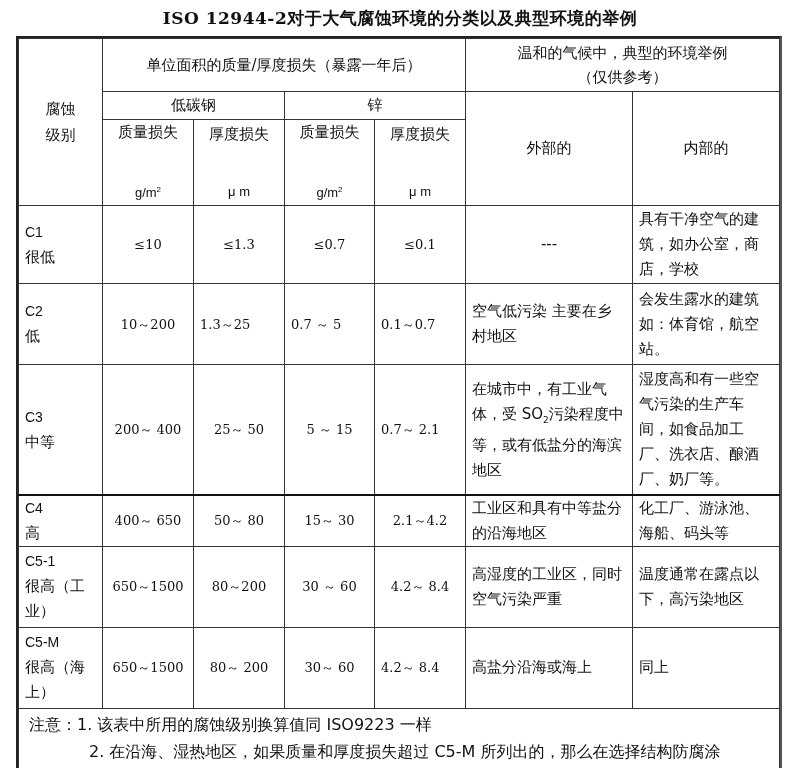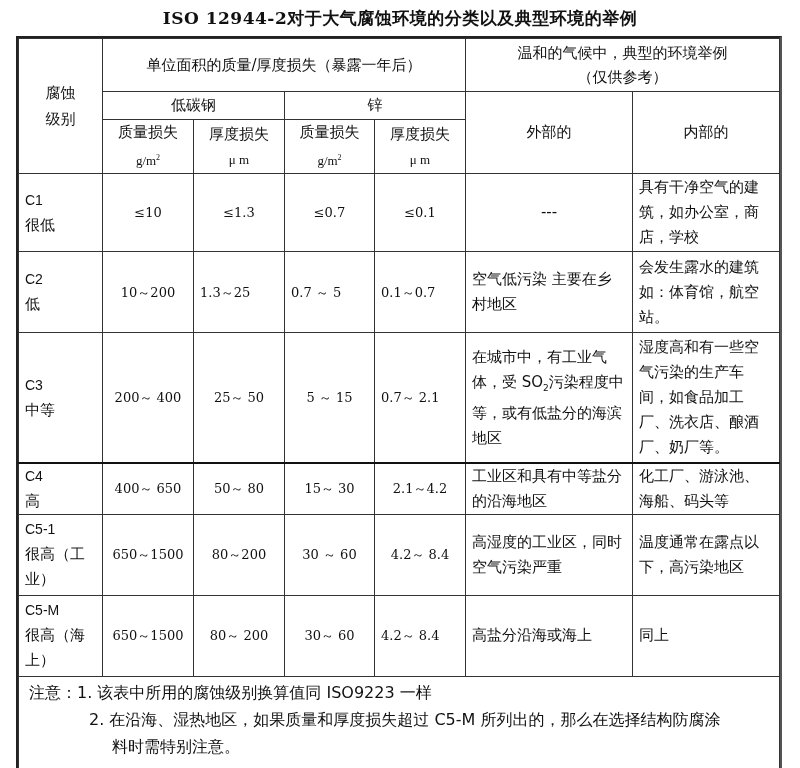--- a/index.html
+++ b/index.html
@@ -51,22 +51,23 @@
       overflow: hidden;
     }
     td.c { text-align: center; }
     td.l { text-align: left; }
     .num {
       font-family: "DejaVu Serif", "Liberation Serif", serif;
       font-size: 13px;
       white-space: nowrap;
     }
     .unit {
-      font-family: Liberation Serif, serif;
+      font-family: Liberation Sans, sans-serif;
       font-size: 13px;
+      margin-top: 32px;
     }
     sup { font-size: 8px; }
     sub { font-size: 9px; }
     .grade-code {
       font-family: Liberation Sans, sans-serif;
       font-size: 14px;
       display: block;
     }
     .grade-name { display: block; }
     tr.thick-top td { border-top: 2px solid #111; }

